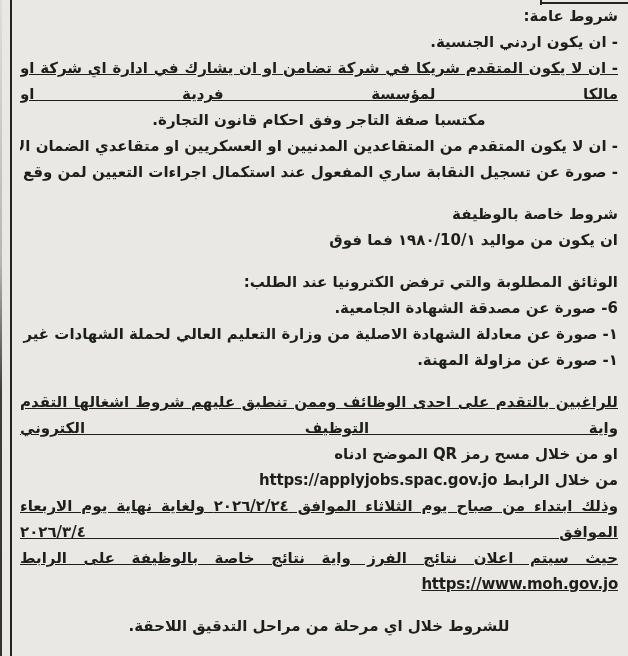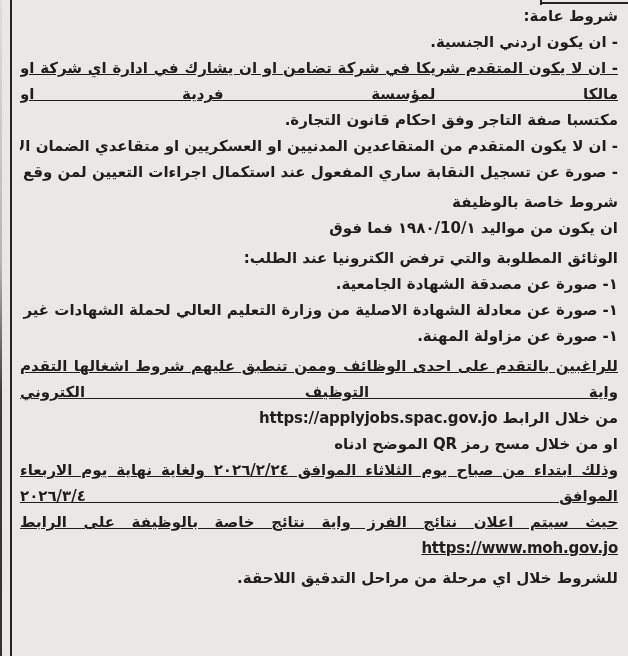--- a/index.html
+++ b/index.html
@@ -48,31 +48,31 @@
     background: #232321;
   }
   .content {
     position: absolute;
     top: 3px;
     right: 10px;
     left: 20px;
     overflow: hidden;
     color: #1e1e1c;
   }
-  .section + .section { margin-top: 4px; }
+  .section + .section { margin-top: 16px; }
   .line {
     font-size: 15px;
     font-weight: bold;
     line-height: 26px;
     text-align: right;
     white-space: nowrap;
     letter-spacing: -0.2px;
   }
   .section-notes .line { line-height: 27px; }
-  .line.center { text-align: right; }
+  .line.center { text-align: center; }
   .line.justify {
     white-space: normal;
     text-align: justify;
     text-align-last: justify;
     text-decoration: underline;
   }
 </style>
 </head>
 <body>
 
@@ -89,28 +89,28 @@
         <div class="line center">مكتسبا صفة التاجر وفق احكام قانون التجارة.</div>
         <div class="line right">- ان لا يكون المتقدم من المتقاعدين المدنيين او العسكريين او متقاعدي الضمان الاجتماعي</div>
         <div class="line right">- صورة عن تسجيل النقابة ساري المفعول عند استكمال اجراءات التعيين لمن وقع عليهم الاختيار.</div>
       </div>
       <div class="section section-job-specific-conditions">
         <div class="line right">شروط خاصة بالوظيفة</div>
         <div class="line right">ان يكون من مواليد ١٩٨٠/10/١ فما فوق</div>
       </div>
       <div class="section section-required-documents">
         <div class="line right">الوثائق المطلوبة والتي ترفض الكترونيا عند الطلب:</div>
-        <div class="line right">١- صورة عن مصدقة الشهادة الجامعية.</div>
+        <div class="line right">6- صورة عن مصدقة الشهادة الجامعية.</div>
         <div class="line right">١- صورة عن معادلة الشهادة الاصلية من وزارة التعليم العالي لحملة الشهادات غير الاردنية.</div>
         <div class="line right">١- صورة عن مزاولة المهنة.</div>
       </div>
       <div class="section section-application-instructions">
         <div class="line justify">للراغبين بالتقدم على احدى الوظائف وممن تنطبق عليهم شروط اشغالها التقدم واية التوظيف الكتروني</div>
+        <div class="line right">او من خلال مسح رمز QR الموضح ادناه</div>
         <div class="line right">من خلال الرابط https://applyjobs.spac.gov.jo</div>
-        <div class="line right">او من خلال مسح رمز QR الموضح ادناه</div>
         <div class="line justify">وذلك ابتداء من صباح يوم الثلاثاء الموافق ٢٠٢٦/٢/٢٤ ولغاية نهاية يوم الاربعاء الموافق ٢٠٢٦/٣/٤</div>
         <div class="line justify">حيث سيتم اعلان نتائج الفرز واية نتائج خاصة بالوظيفة على الرابط https://www.moh.gov.jo</div>
       </div>
       <div class="section section-notes">
         <div class="line center">للشروط خلال اي مرحلة من مراحل التدقيق اللاحقة.</div>
       </div>
     </div>
 </div>
 
 </body></html>

